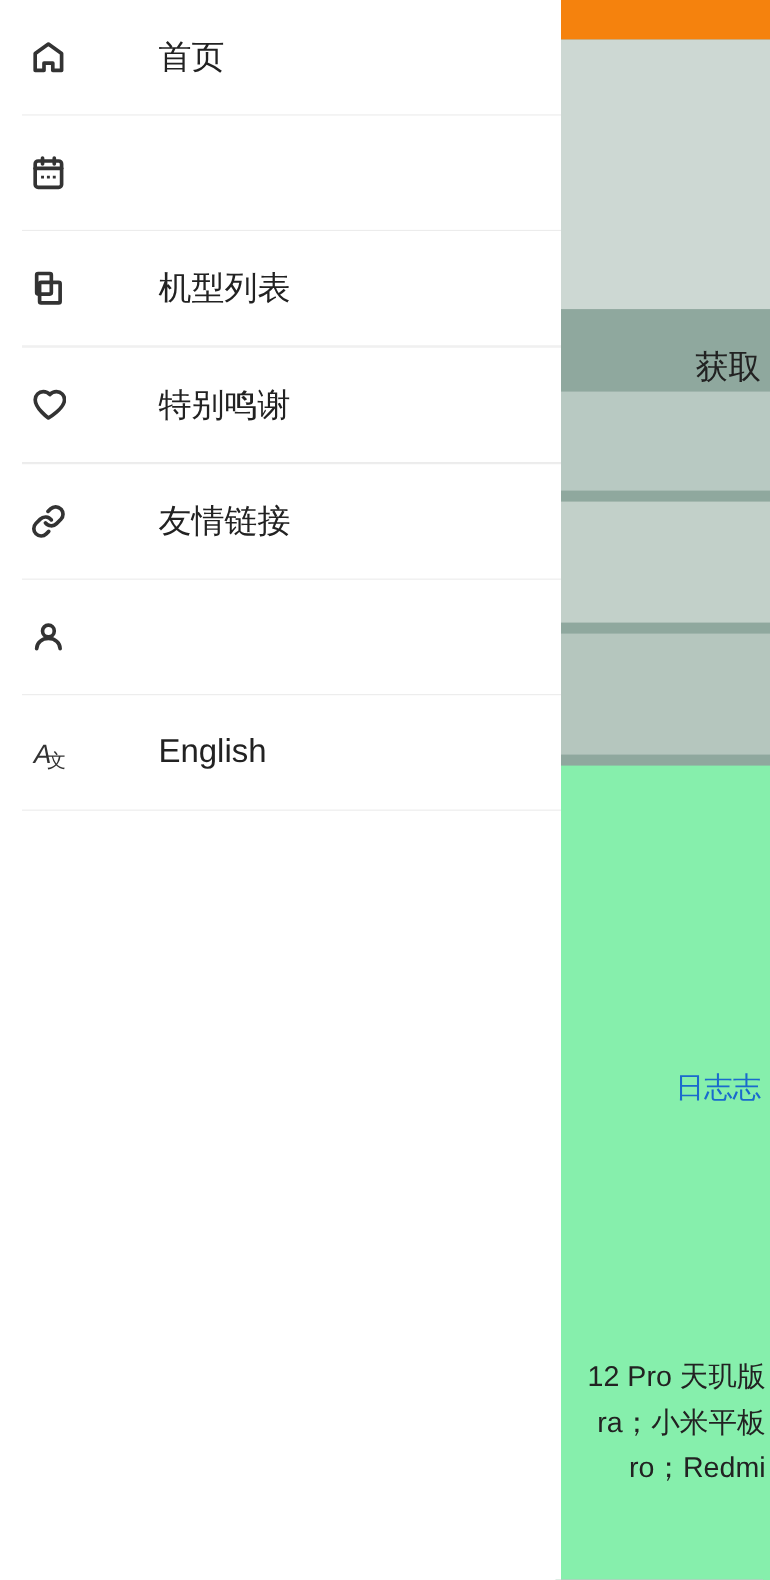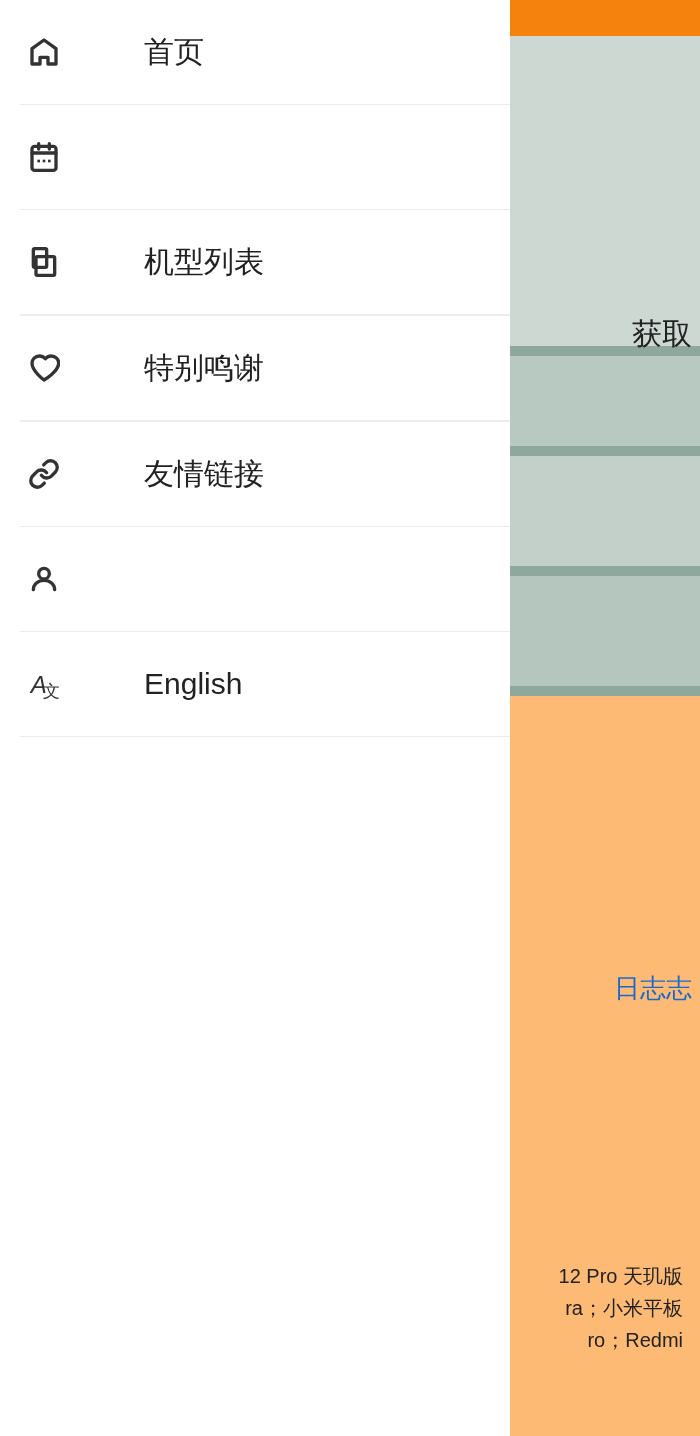--- a/index.html
+++ b/index.html
@@ -86,21 +86,21 @@
     
     .right-card {
       position: absolute;
       right: 0;
       background: #cdd8d3;
       width: 195px;
     }
 
     .right-card-1 {
       top: 36px;
-      height: 310px;
+      height: 245px;
     }
 
     .right-card-2 {
       top: 356px;
       height: 90px;
       background: #b8c9c2;
     }
 
     .right-card-text {
       position: absolute;
@@ -136,36 +136,36 @@
       background: #b5c6be;
     }
 
     
     .right-bottom {
       position: absolute;
       bottom: 0;
       right: 0;
       width: 195px;
       top: 696px;
-      background: #fdba74;
+      background: #86efac;
     }
 
     .right-bottom-log {
       position: absolute;
       bottom: 430px;
       right: 8px;
       font-size: 26px;
       color: #1a6acd;
     }
 
     .right-bottom-text {
       position: absolute;
       bottom: 80px;
-      right: 17px;
-      font-size: 20px;
+      right: 4px;
+      font-size: 26px;
       color: #222;
       text-align: right;
       line-height: 1.6;
     }
 
     
     .divider {
       height: 1px;
       background: #ececec;
       margin-left: 20px;

